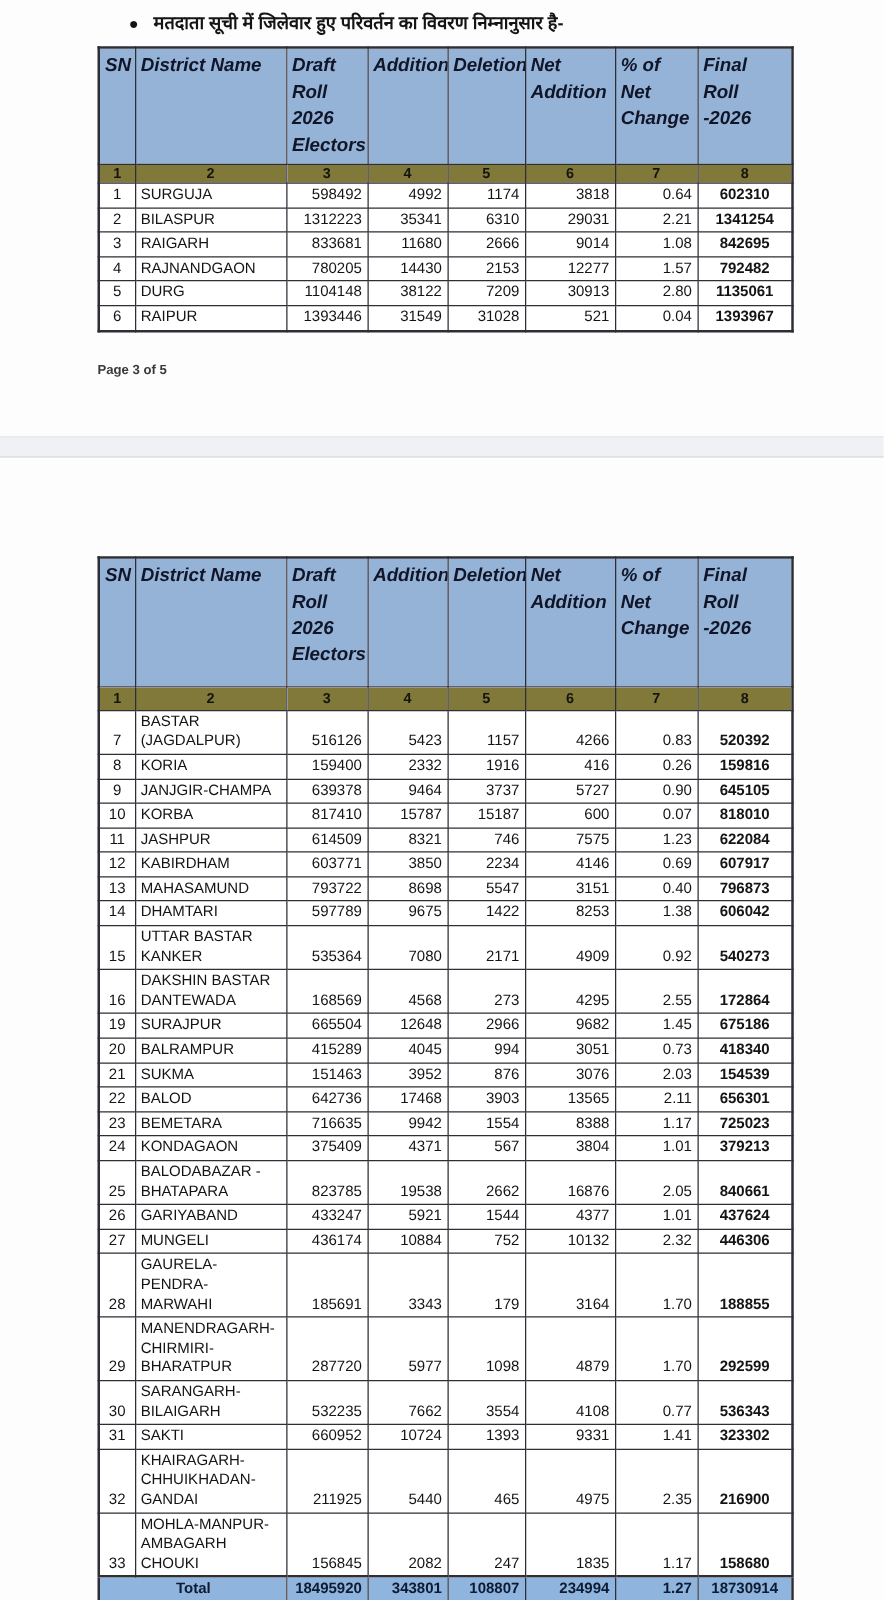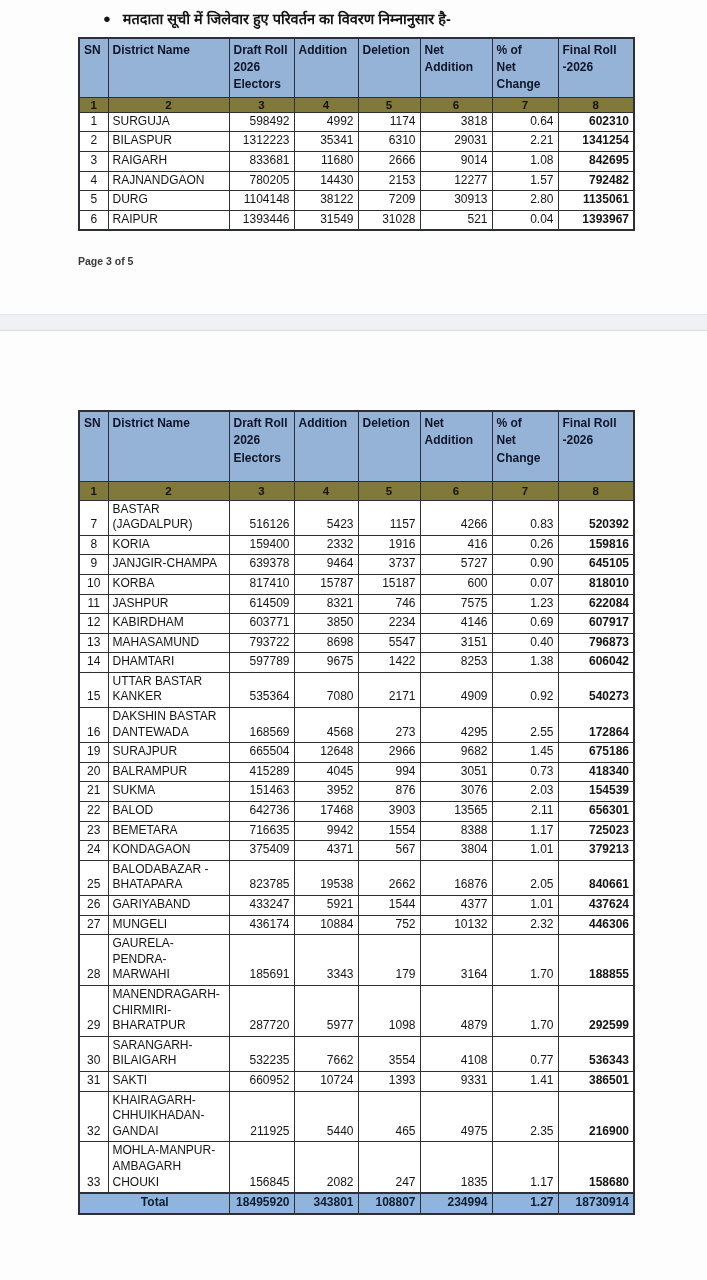--- a/index.html
+++ b/index.html
@@ -43,25 +43,26 @@
     border: 2px solid var(--border-color);
   }
   table.data th, table.data td {
     border: 1px solid var(--border-color);
     overflow: hidden;
   }
   th.head {
     background: var(--header-bg);
     text-align: left;
     vertical-align: top;
-    font-size: 12px;
+    font-size: 15px;
     line-height: 1.42;
     padding: 3px 4px 4px 4px;
     white-space: pre-line;
     color: #101528;
+    font-style: italic;
   }
   .page4 th.head { padding-bottom: 14px; }
   tr.num-row th {
     background: var(--band-bg);
     font-size: 11.5px;
     font-weight: bold;
     text-align: center;
     padding: 1px 2px;
     color: #15150f;
   }
@@ -69,21 +70,21 @@
   table.data td {
     font-size: 12px;
     line-height: 1.3;
     padding: 1px 4px 2px 4px;
     vertical-align: bottom;
     background: #fff;
   }
   td.c0 { text-align: center; }
   td.c1 { text-align: left; white-space: pre-line; }
   td.c2, td.c3, td.c4, td.c5, td.c6 { text-align: right; }
-  td.c7 { text-align: right; font-weight: bold; }
+  td.c7 { text-align: center; font-weight: bold; }
   tr.total td {
     background: var(--total-bg);
     font-weight: bold;
     border-top: 2px solid var(--border-color);
     color: #0d1c33;
   }
   tr.total td.label { text-align: center; padding-left: 5px; }
   .page-label {
     width: 555px;
     margin-left: 78px;
@@ -490,21 +491,21 @@
           <td class="c7">536343</td>
         </tr>
         <tr>
           <td class="c0">31</td>
           <td class="c1">SAKTI</td>
           <td class="c2">660952</td>
           <td class="c3">10724</td>
           <td class="c4">1393</td>
           <td class="c5">9331</td>
           <td class="c6">1.41</td>
-          <td class="c7">386501</td>
+          <td class="c7">323302</td>
         </tr>
         <tr>
           <td class="c0">32</td>
           <td class="c1">KHAIRAGARH-
 CHHUIKHADAN-
 GANDAI</td>
           <td class="c2">211925</td>
           <td class="c3">5440</td>
           <td class="c4">465</td>
           <td class="c5">4975</td>

